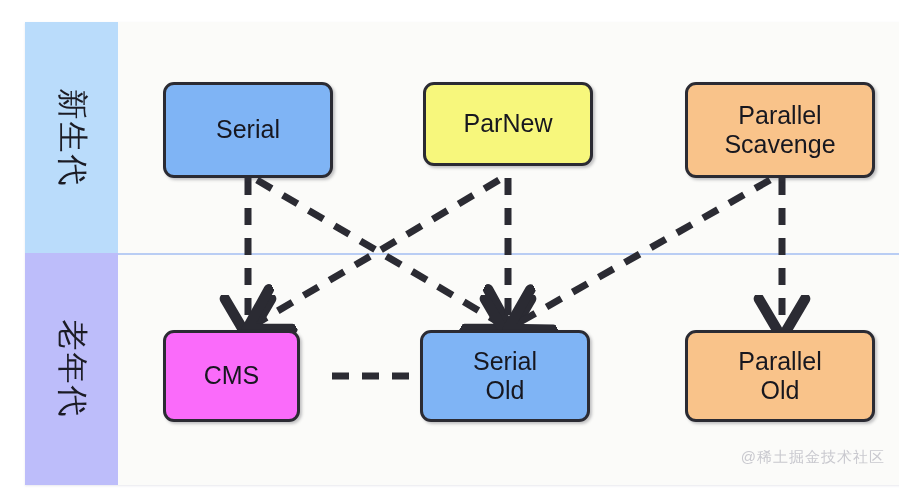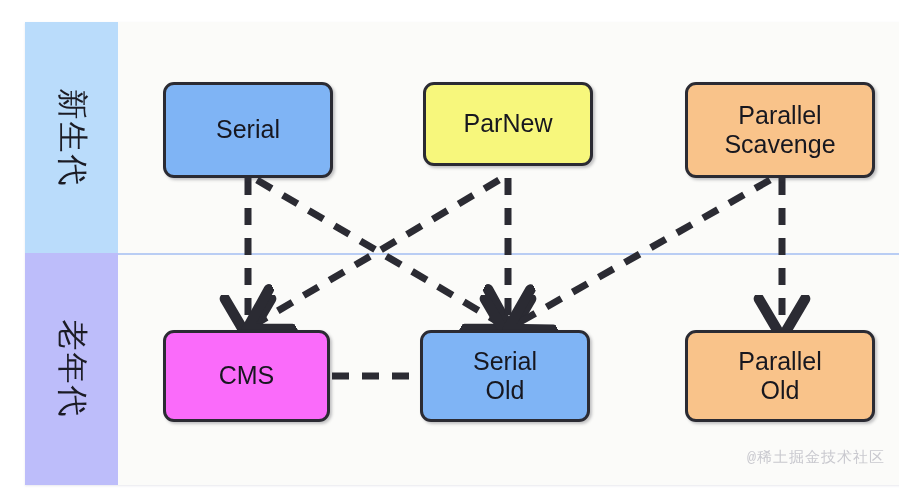--- a/index.html
+++ b/index.html
@@ -100,21 +100,21 @@
     font-family: "Liberation Sans", "DejaVu Sans", sans-serif;
   }
 
   .watermark {
     position: absolute;
     right: 30px;
     bottom: 18px;
     font-size: 15px;
     color: #c9c9cf;
     letter-spacing: 1px;
-    font-family: Liberation Mono, monospace;
+    font-family: Liberation Sans, sans-serif;
     white-space: nowrap;
   }
 </style>
 </head>
 <body>
 
 <div id="stage">
   <div class="frame">
 
     <div class="gen-band young">
@@ -158,21 +158,21 @@
 
     <div class="node" style="left:398px; top:60px; width:170px; height:84px; background:#f7f77c;">
       <span>ParNew</span>
     </div>
 
     <div class="node" style="left:660px; top:60px; width:190px; height:96px; background:#f9c38a; white-space:pre-line;">
       <span style="white-space:pre-line;">Parallel
 Scavenge</span>
     </div>
 
-    <div class="node" style="left:138px; top:308px; width:167px; height:92px; background:#fa6bfa;">
+    <div class="node" style="left:138px; top:308px; width:137px; height:92px; background:#fa6bfa;">
       <span>CMS</span>
     </div>
 
     <div class="node" style="left:395px; top:308px; width:170px; height:92px; background:#7fb4f5; white-space:pre-line;">
       <span style="white-space:pre-line;">Serial
 Old</span>
     </div>
 
     <div class="node" style="left:660px; top:308px; width:190px; height:92px; background:#f9c38a; white-space:pre-line;">
       <span style="white-space:pre-line;">Parallel

